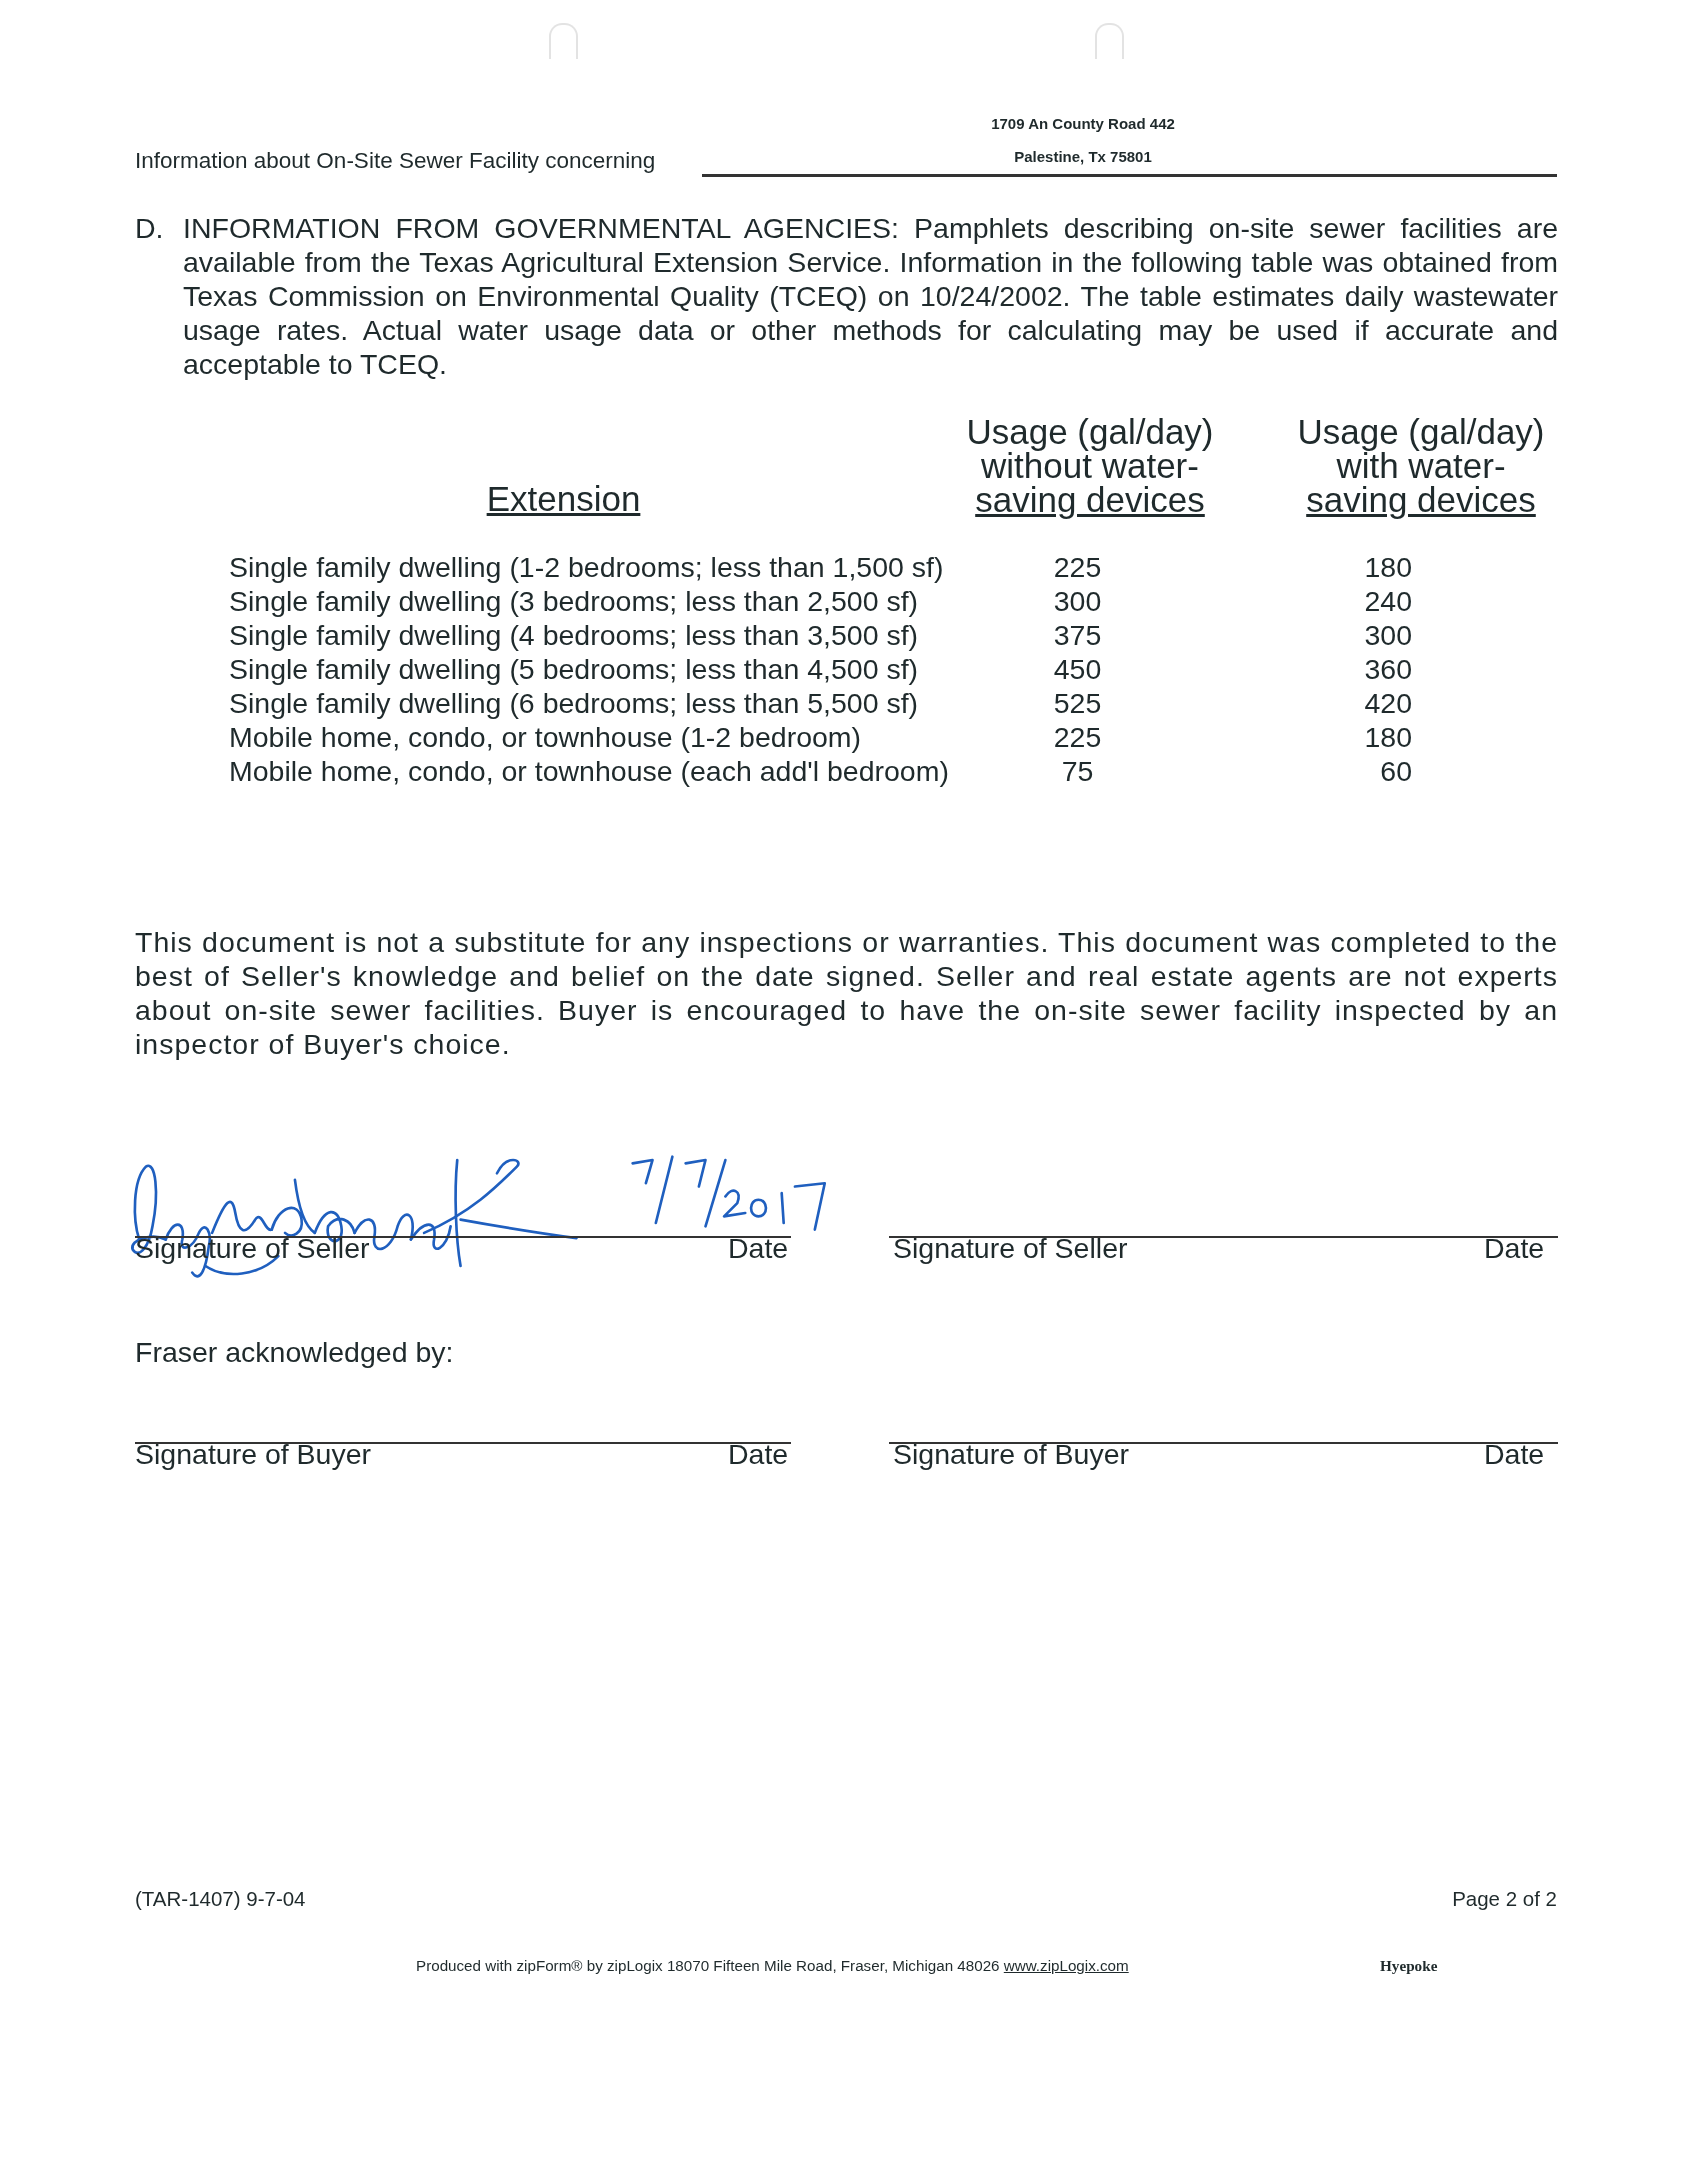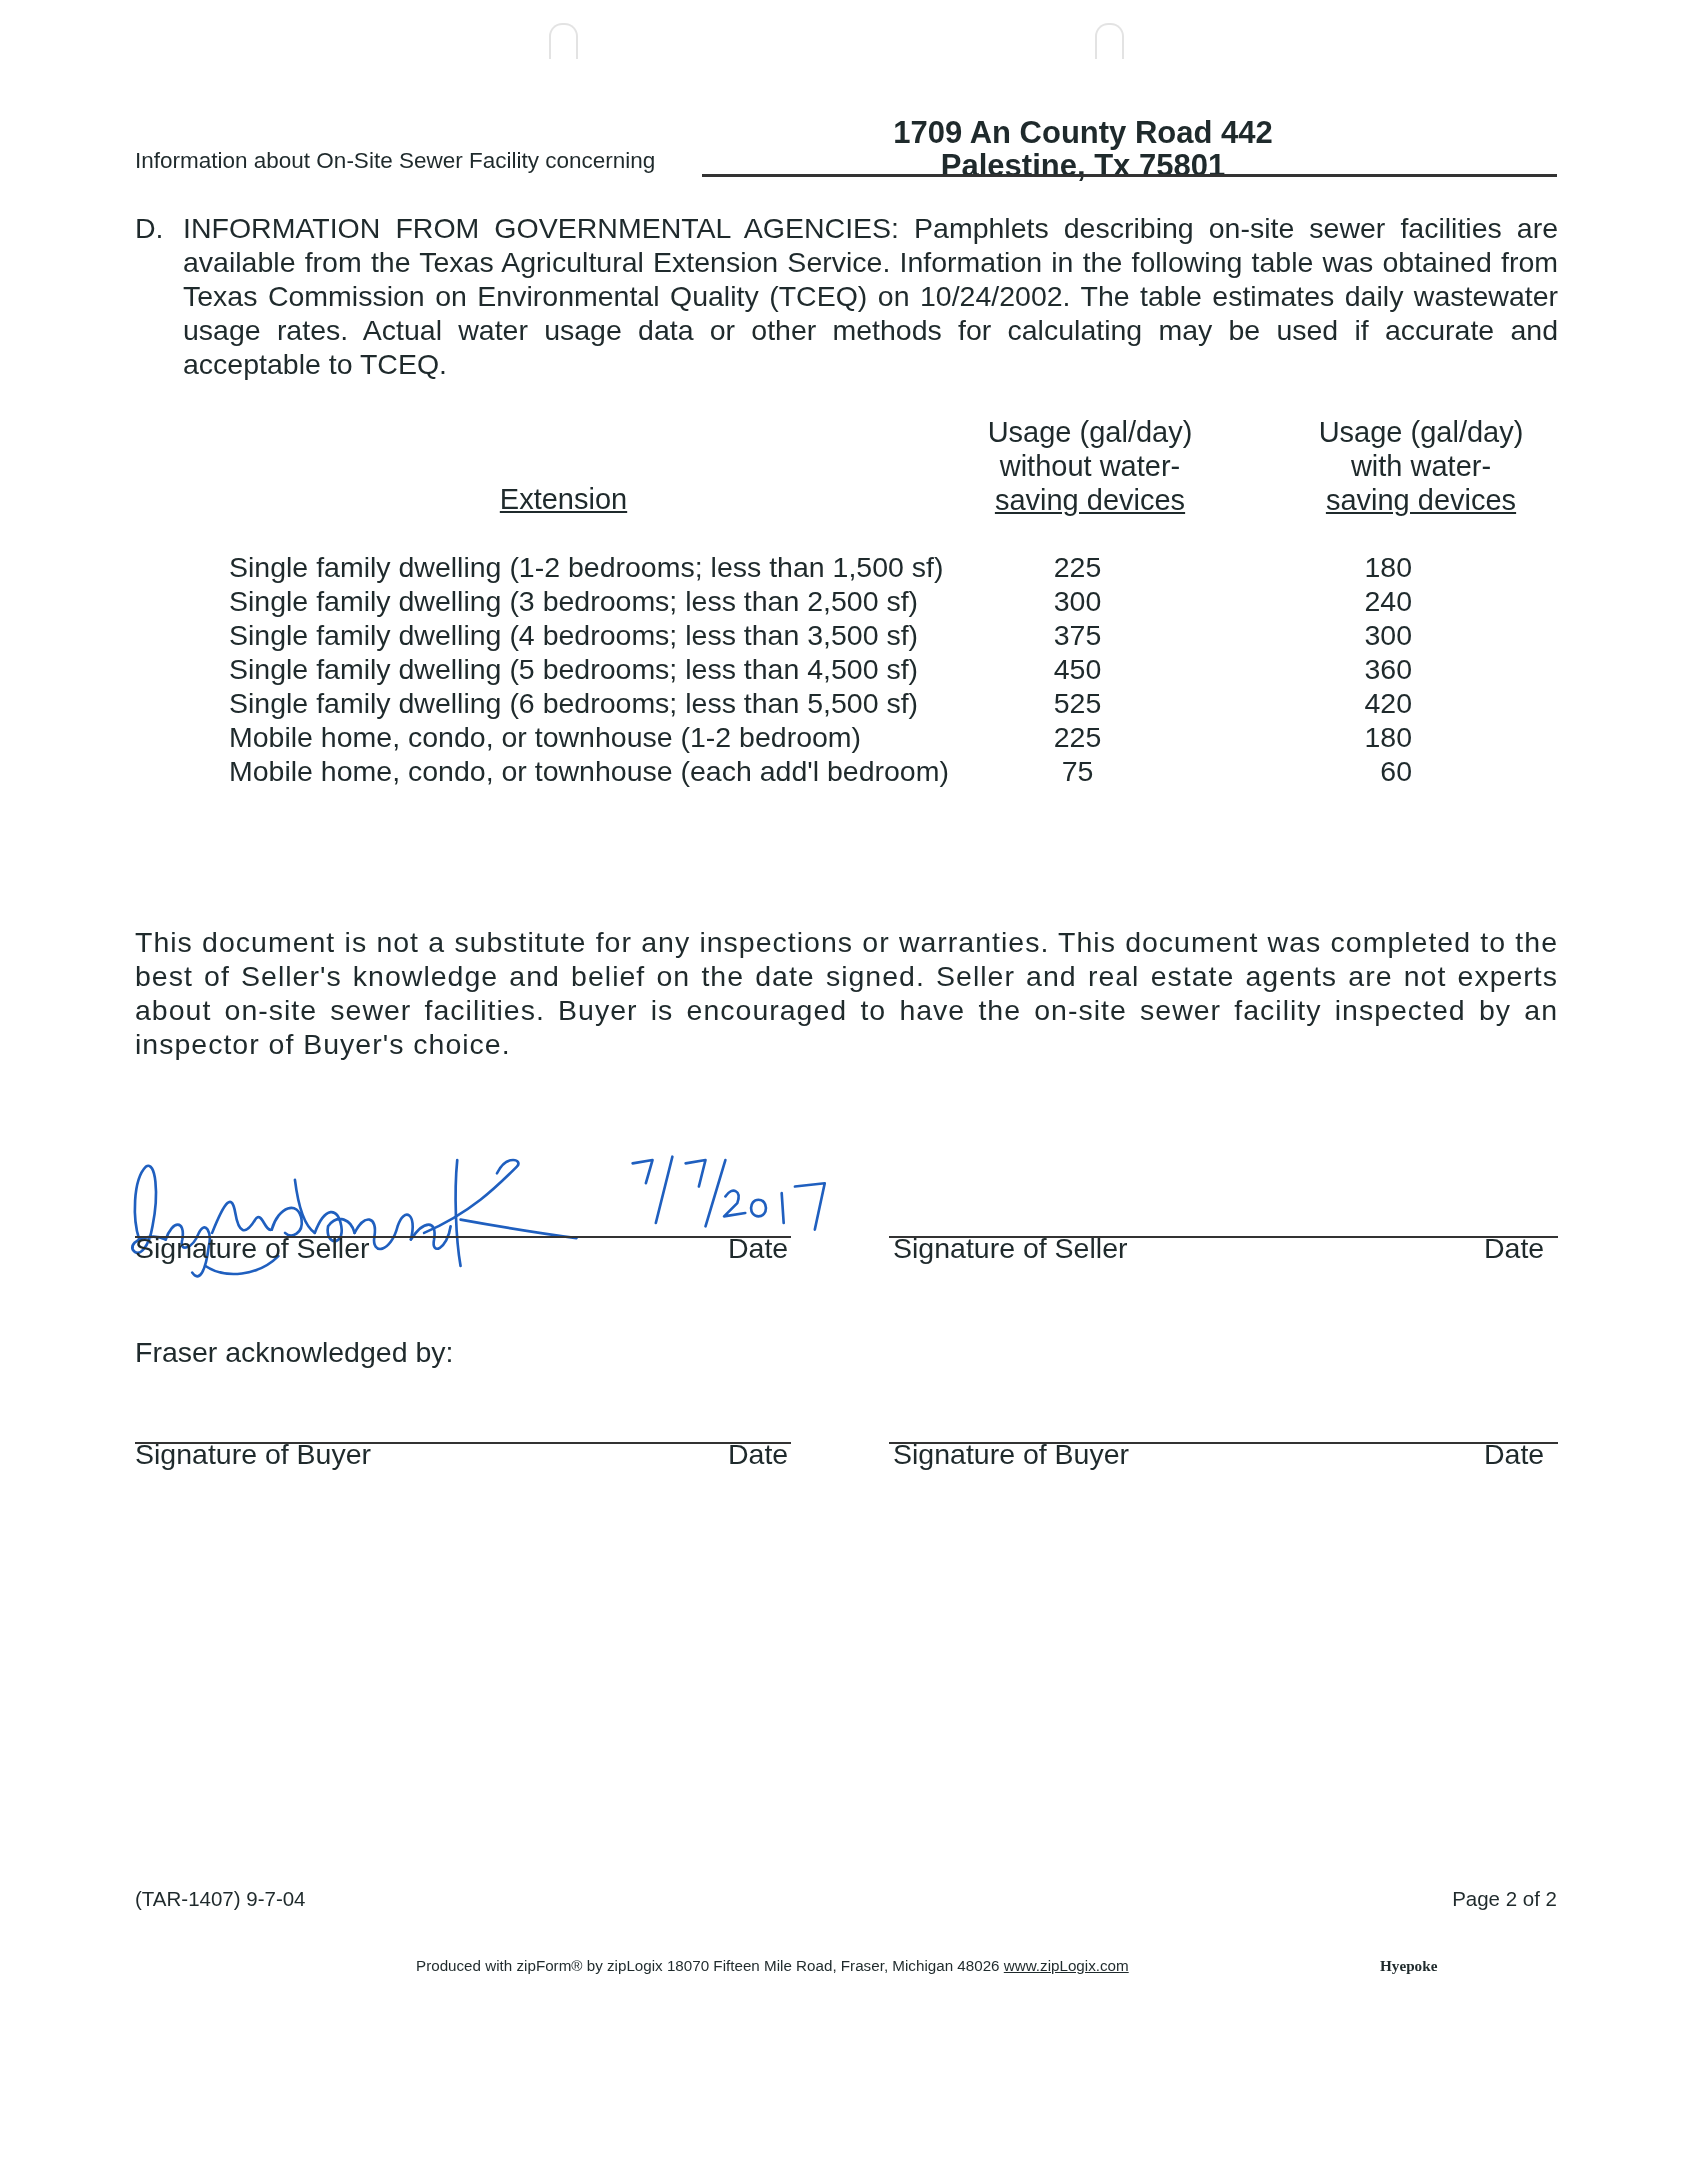--- a/index.html
+++ b/index.html
@@ -8,29 +8,29 @@
       font-family: "Liberation Sans", sans-serif; color: #1f2a2c;
     }
     .abs { position: absolute; }
     .punch {
       position: absolute; width: 25px; height: 34px; top: 22.5px;
       border: 2px solid #d8d8d8; border-bottom: none;
       border-radius: 13.3px 13.3px 0 0; opacity: 0.7;
     }
     .header-label { left: 135px; top: 148px; font-size: 22.5px; }
     .header-line { left: 702px; top: 174px; width: 855px; height: 2.7px; background: #333; }
-    .addr { left: 702px; width: 762px; text-align: center; font-weight: bold; font-size: 31px; }
+    .addr { left: 702px; width: 762px; text-align: center; font-weight: bold; font-size: 15px; }
     .addr1 { top: 115px; }
     .addr2 { top: 148px; }
 
     .sectionD { left: 135px; top: 211px; width: 1423px; font-size: 28.5px; line-height: 34px; }
     .sectionD .lbl { position: absolute; left: 0; top: 0; }
     .sectionD .txt { margin-left: 48px; text-align: justify; text-align-last: left; }
 
-    .th { font-size: 29px; line-height: 34px; text-align: center; }
+    .th { font-size: 35px; line-height: 34px; text-align: center; }
     .th-fac { left: 464px; top: 482px; width: 199px; text-decoration: underline; }
     .th-c1 { left: 941px; top: 415px; width: 298px; }
     .th-c2 { left: 1272px; top: 415px; width: 298px; }
     .u { text-decoration: underline; }
 
     .rows { left: 229px; top: 550px; font-size: 28.5px; line-height: 34px; }
     .row { position: relative; height: 34px; white-space: nowrap; }
     .row .f { position: absolute; left: 0; }
     .row .v1 { position: absolute; left: 782px; width: 133px; text-align: center; }
     .row .v2 { position: absolute; left: 1097px; width: 86px; text-align: right; }

